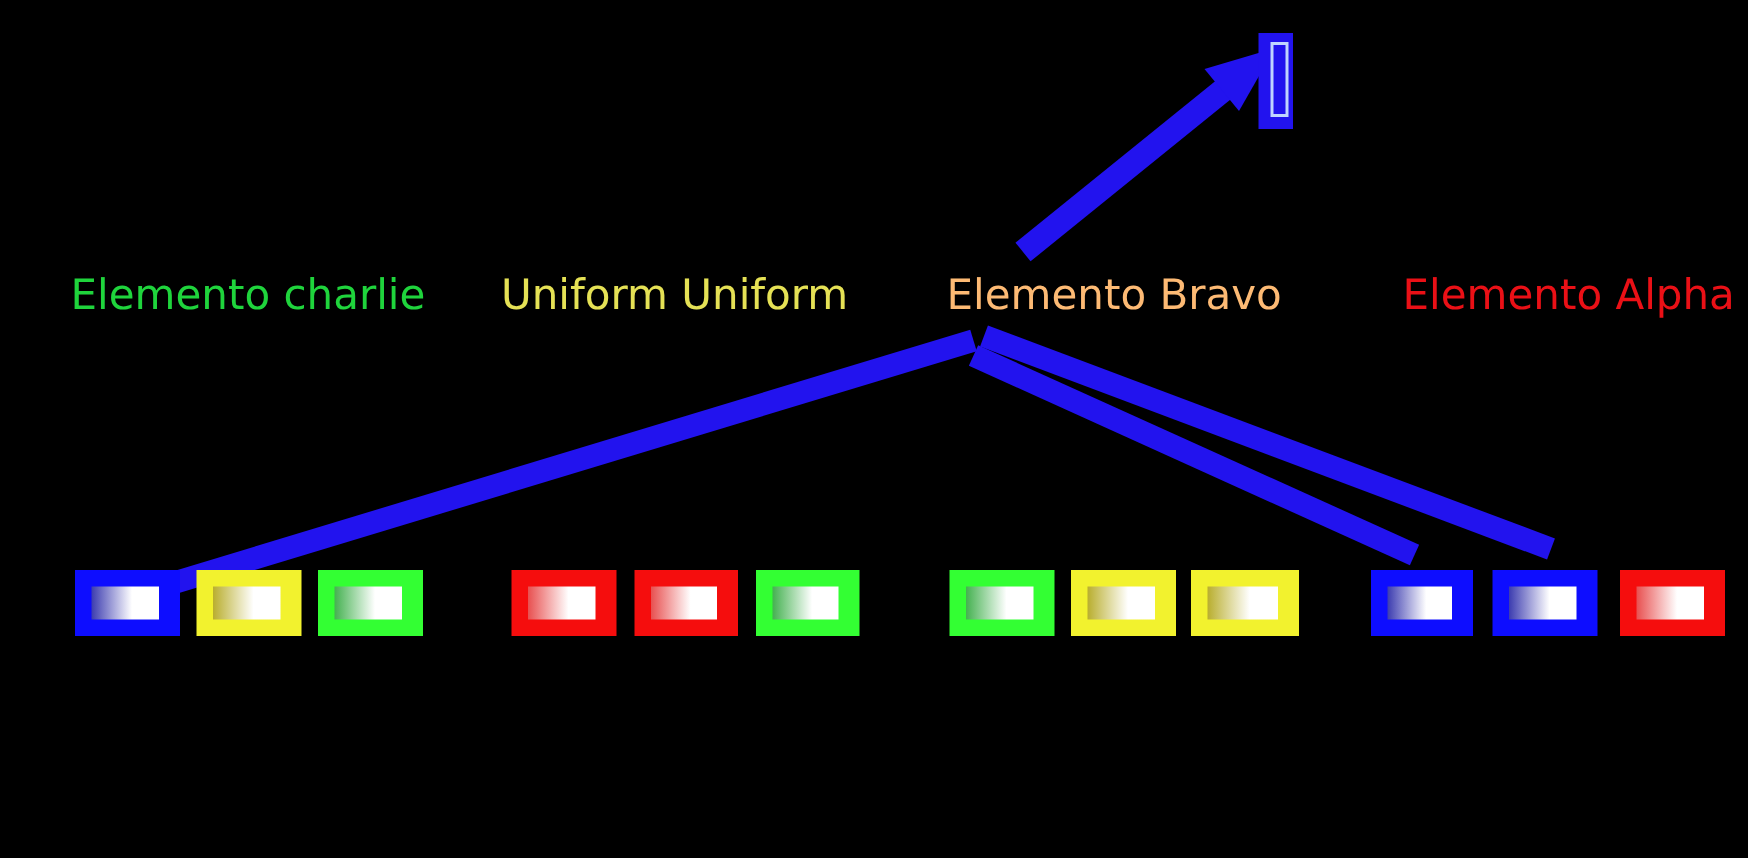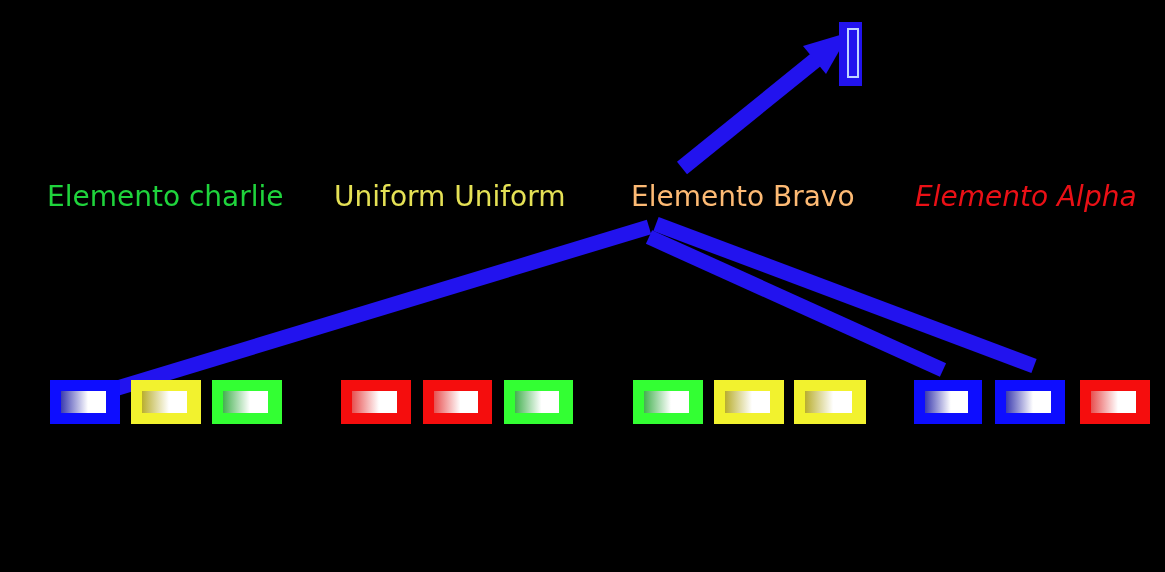--- a/index.html
+++ b/index.html
@@ -92,15 +92,15 @@
         <div class="box-inner" style="background: linear-gradient(to right, rgb(60, 60, 176) 0%, rgb(255, 255, 255) 60%, rgb(255, 255, 255) 100%);"></div>
       </div>
       <div class="box" style="left: 1080px; width: 70px; background: rgb(245, 13, 13);">
         <div class="box-inner" style="background: linear-gradient(to right, rgb(232, 80, 80) 0%, rgb(255, 255, 255) 60%, rgb(255, 255, 255) 100%);"></div>
       </div>
     </div>
 
   <span class="elabel" style="left: 47px; top: 182px; color: rgb(31, 212, 60);">Elemento charlie</span>
   <span class="elabel" style="left: 334px; top: 182px; color: rgb(229, 225, 85);">Uniform Uniform</span>
   <span class="elabel" style="left: 631px; top: 182px; color: #fdba74;">Elemento Bravo</span>
-  <span class="elabel" style="left: 915px; top: 182px; color: rgb(234, 16, 22); font-style: italic;">Elemento Alpha</span>
+  <span class="elabel" style="left: 935px; top: 182px; color: rgb(234, 16, 22);">Elemento Alpha</span>
 
 </div>
 
 </body></html>

